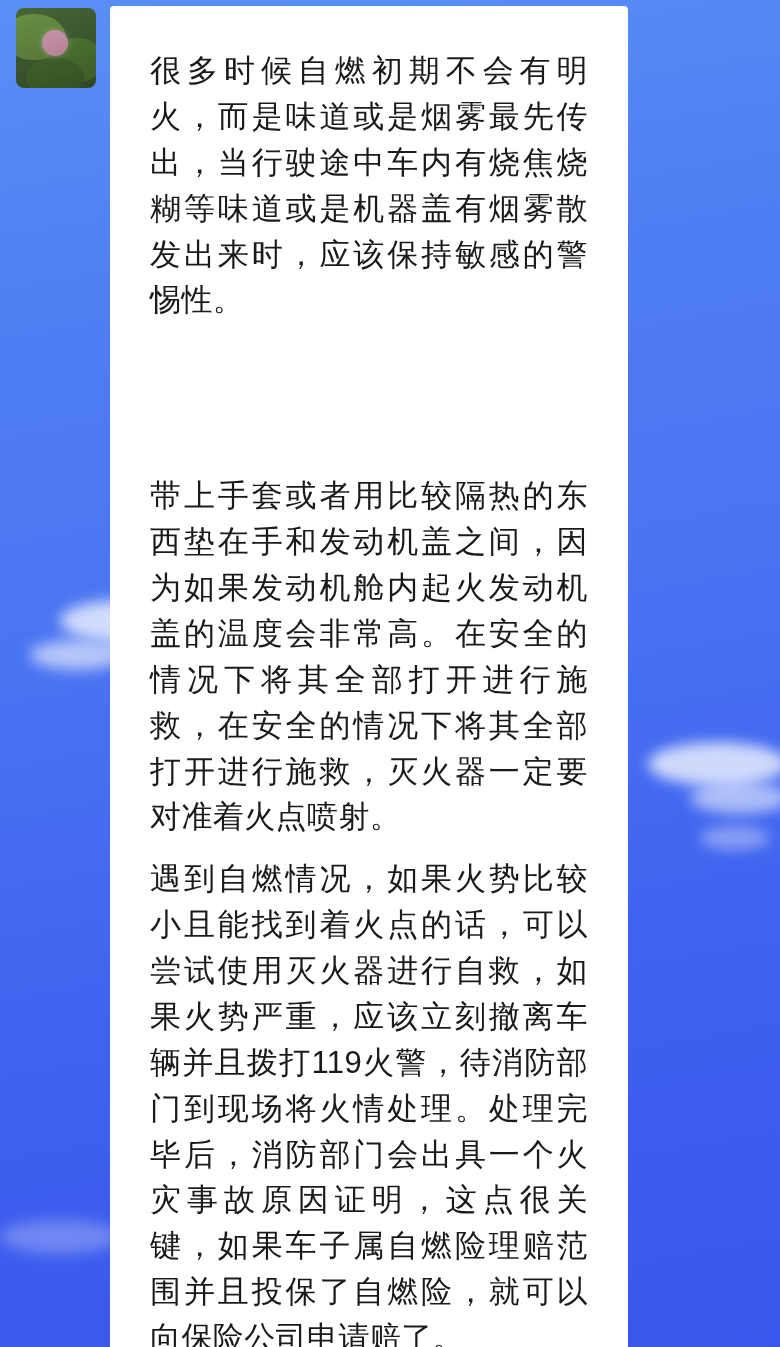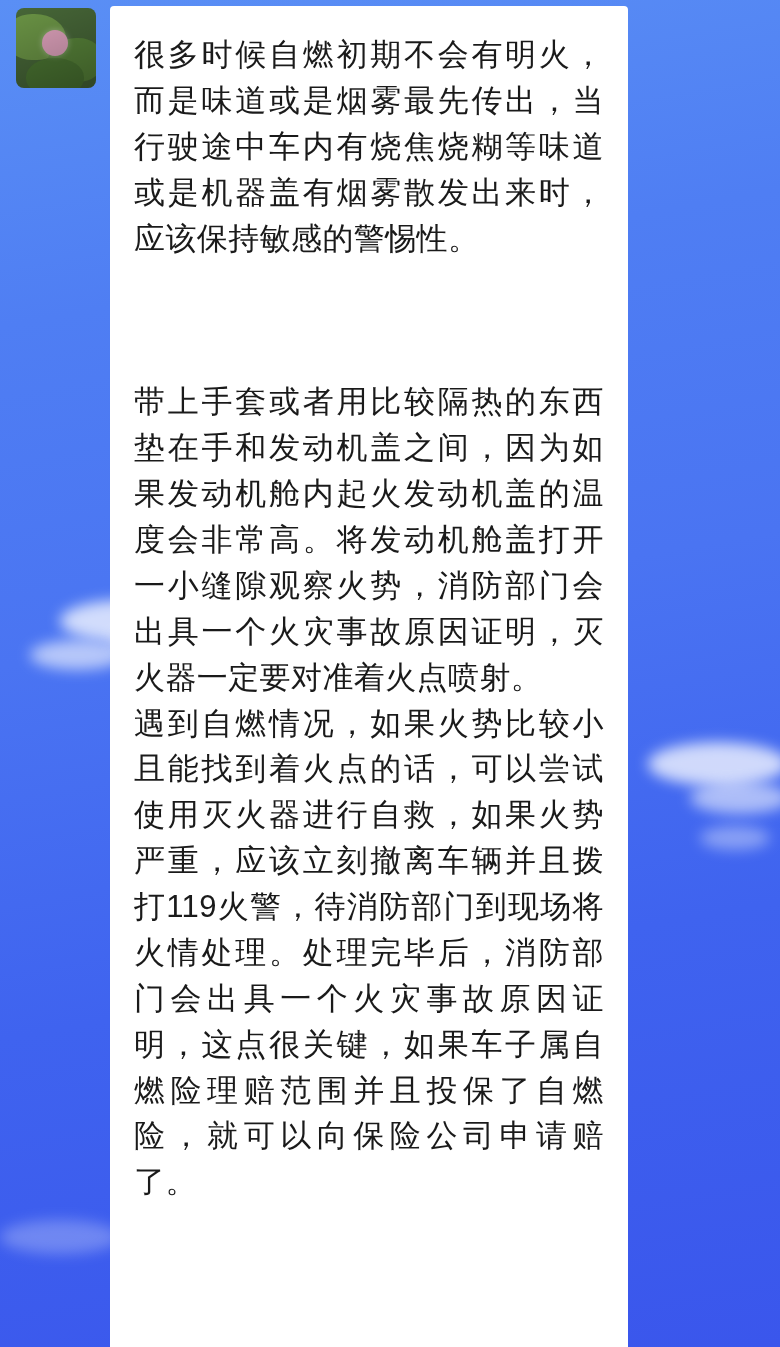--- a/index.html
+++ b/index.html
@@ -102,21 +102,21 @@
     padding: 26px 24px 0 24px;
     border-radius: 4px;
     color: #1a1a1a;
     font-size: 31px;
     line-height: 1.48;
     letter-spacing: 0.4px;
     text-align: justify;
     word-break: break-all;
   }
   .bubble p {
-    margin: 0;
+    margin: 16px;
   }
   .bubble p + p {
     margin-top: 0;
   }
   .spacer-block {
     height: 118px;
   }
 </style>
 </head>
 <body>
@@ -137,18 +137,18 @@
       <div class="leaf-a"></div>
       <div class="leaf-b"></div>
       <div class="leaf-c"></div>
       <div class="flower"></div>
       <div class="dark"></div>
     </div>
 
     <div class="bubble">
       <p>很多时候自燃初期不会有明火，而是味道或是烟雾最先传出，当行驶途中车内有烧焦烧糊等味道或是机器盖有烟雾散发出来时，应该保持敏感的警惕性。</p>
       <div class="spacer-block"></div>
-      <p>带上手套或者用比较隔热的东西垫在手和发动机盖之间，因为如果发动机舱内起火发动机盖的温度会非常高。将发动机舱盖打开一小缝隙观察火势，消防部门会出具一个火灾事故原因证明，灭火器一定要对准着火点喷射。</p>
+      <p>带上手套或者用比较隔热的东西垫在手和发动机盖之间，因为如果发动机舱内起火发动机盖的温度会非常高。在安全的情况下将其全部打开进行施救，在安全的情况下将其全部打开进行施救，灭火器一定要对准着火点喷射。</p>
       <p>遇到自燃情况，如果火势比较小且能找到着火点的话，可以尝试使用灭火器进行自救，如果火势严重，应该立刻撤离车辆并且拨打119火警，待消防部门到现场将火情处理。处理完毕后，消防部门会出具一个火灾事故原因证明，这点很关键，如果车子属自燃险理赔范围并且投保了自燃险，就可以向保险公司申请赔了。</p>
     </div>
 
   </div>
 </div>
 
 </body></html>

